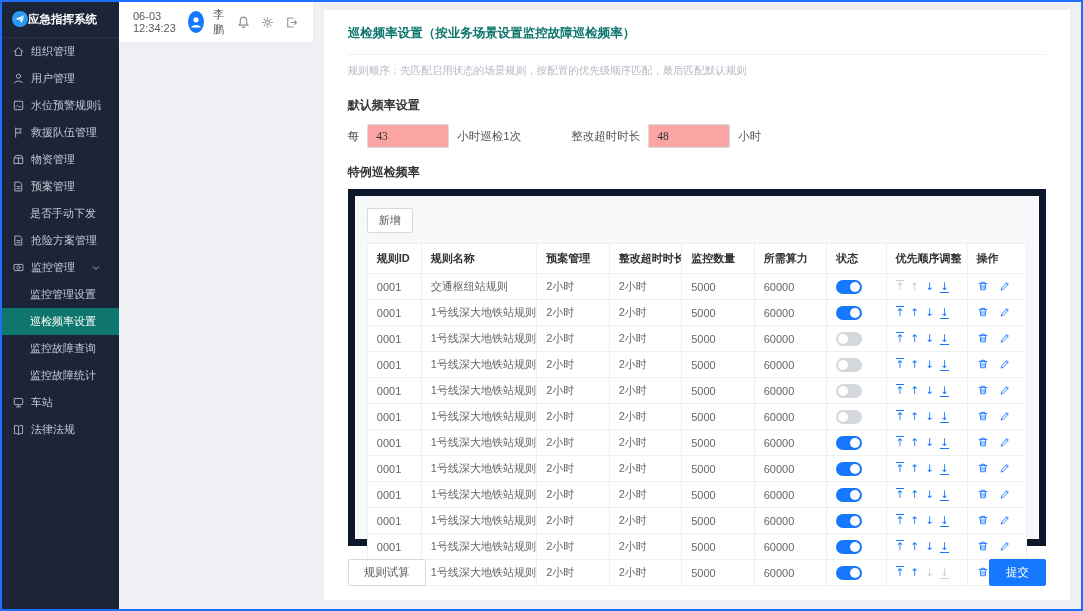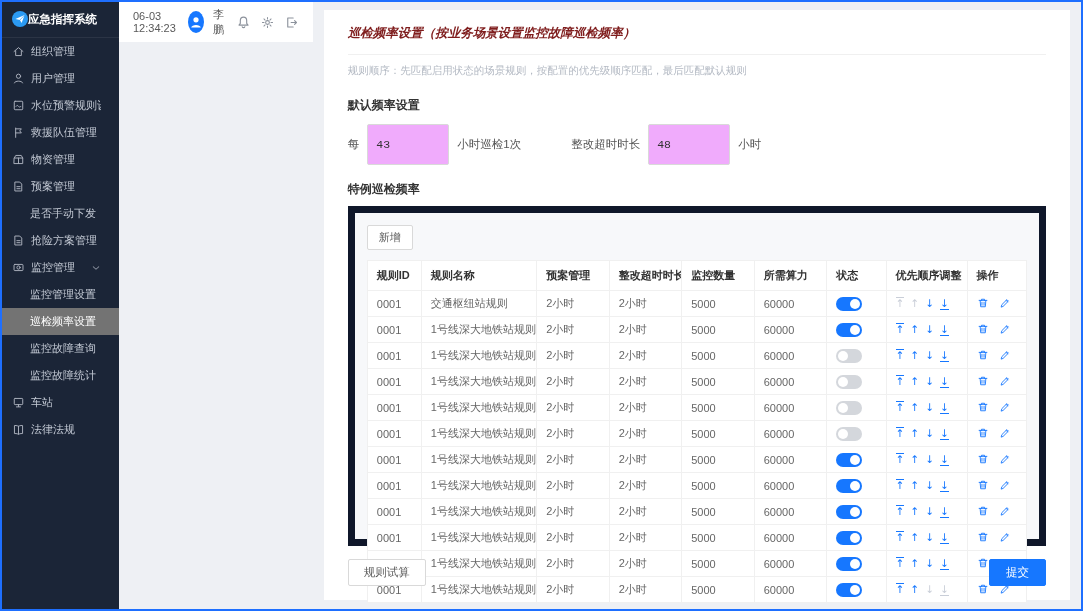--- a/index.html
+++ b/index.html
@@ -31,21 +31,21 @@
     white-space: nowrap;
   }
   .logo-icon { width: 16px; height: 16px; flex: 0 0 16px; }
   .logo-icon svg { display: block; }
   .nav-item {
     display: flex; align-items: center; gap: 6px;
     height: 27px; padding-left: 10px; padding-right: 18px;
     cursor: pointer; white-space: nowrap;
   }
   .nav-item.sub { padding-left: 28px; }
-  .nav-item.active { background: #737373; color: #fff; }
+  .nav-item.active { background: #0f766e; color: #fff; }
   .nicon { width: 13px; height: 13px; flex: 0 0 13px; opacity: .85; }
   .nicon svg { display: block; width: 13px; height: 13px; }
   .nlabel { overflow: hidden; text-overflow: clip; letter-spacing: 0; }
   .chev { margin-left: auto; width: 10px; height: 10px; opacity: .8; }
   .chev svg { display: block; width: 10px; height: 10px; }
   
   .main { flex: 1; display: flex; min-width: 0; }
   .topbar {
     height: 40px; flex: 0 0 40px;
     background: #fff;
@@ -61,36 +61,35 @@
   .avatar svg { display: block; }
   .hicon { width: 15px; height: 15px; color: #8c929c; cursor: pointer; }
   .hicon svg { display: block; width: 15px; height: 15px; }
   .content { flex: 1; padding: 8px 11px 9px; min-height: 0; }
   .card {
     background: #fff; height: 100%;
     padding: 0 24px 12px;
     display: flex; flex-direction: column;
   }
   .page-title {
-    font-size: 12.5px; font-weight: bold; color: #7f1d1d;
+    font-size: 12.5px; font-weight: bold; color: #0f766e;
     padding: 15px 0 12px;
     border-bottom: 1px solid #f0f0f0;
-    font-style: italic;
   }
   .hint { font-size: 10.5px; color: #b3b9c3; margin: 9px 0 11px; }
   .sec-title { font-size: 12px; font-weight: bold; color: #333; margin: 8px 0 8px; }
   .form-row {
     display: flex; align-items: center; gap: 8px;
     font-size: 11.5px; color: #555; margin: 2px 0 8px;
   }
   .num-input {
-    width: 82px; height: 41px;
+    width: 82px; height: 24px;
     border: 1px solid #d9d9d9; border-radius: 2px;
     padding: 0 8px; font-size: 11.5px; color: #333;
-    font-family: Liberation Mono, monospace; outline: none; background: #f0abfc;
+    font-family: Liberation Serif, serif; outline: none; background: #fca5a5;
   }
   .gap-lg { margin-left: 42px; }
   .panel {
     background: #f7f8fa; border: 7px solid #0f172a;
     padding: 12px; flex: 1; min-height: 0;
   }
   .btn-add {
     background: #fff; border: 1px solid #d9d9d9; border-radius: 2px;
     padding: 4px 11px; font-size: 11px; color: #595959;
     cursor: pointer; margin-bottom: 10px; font-family: inherit;

